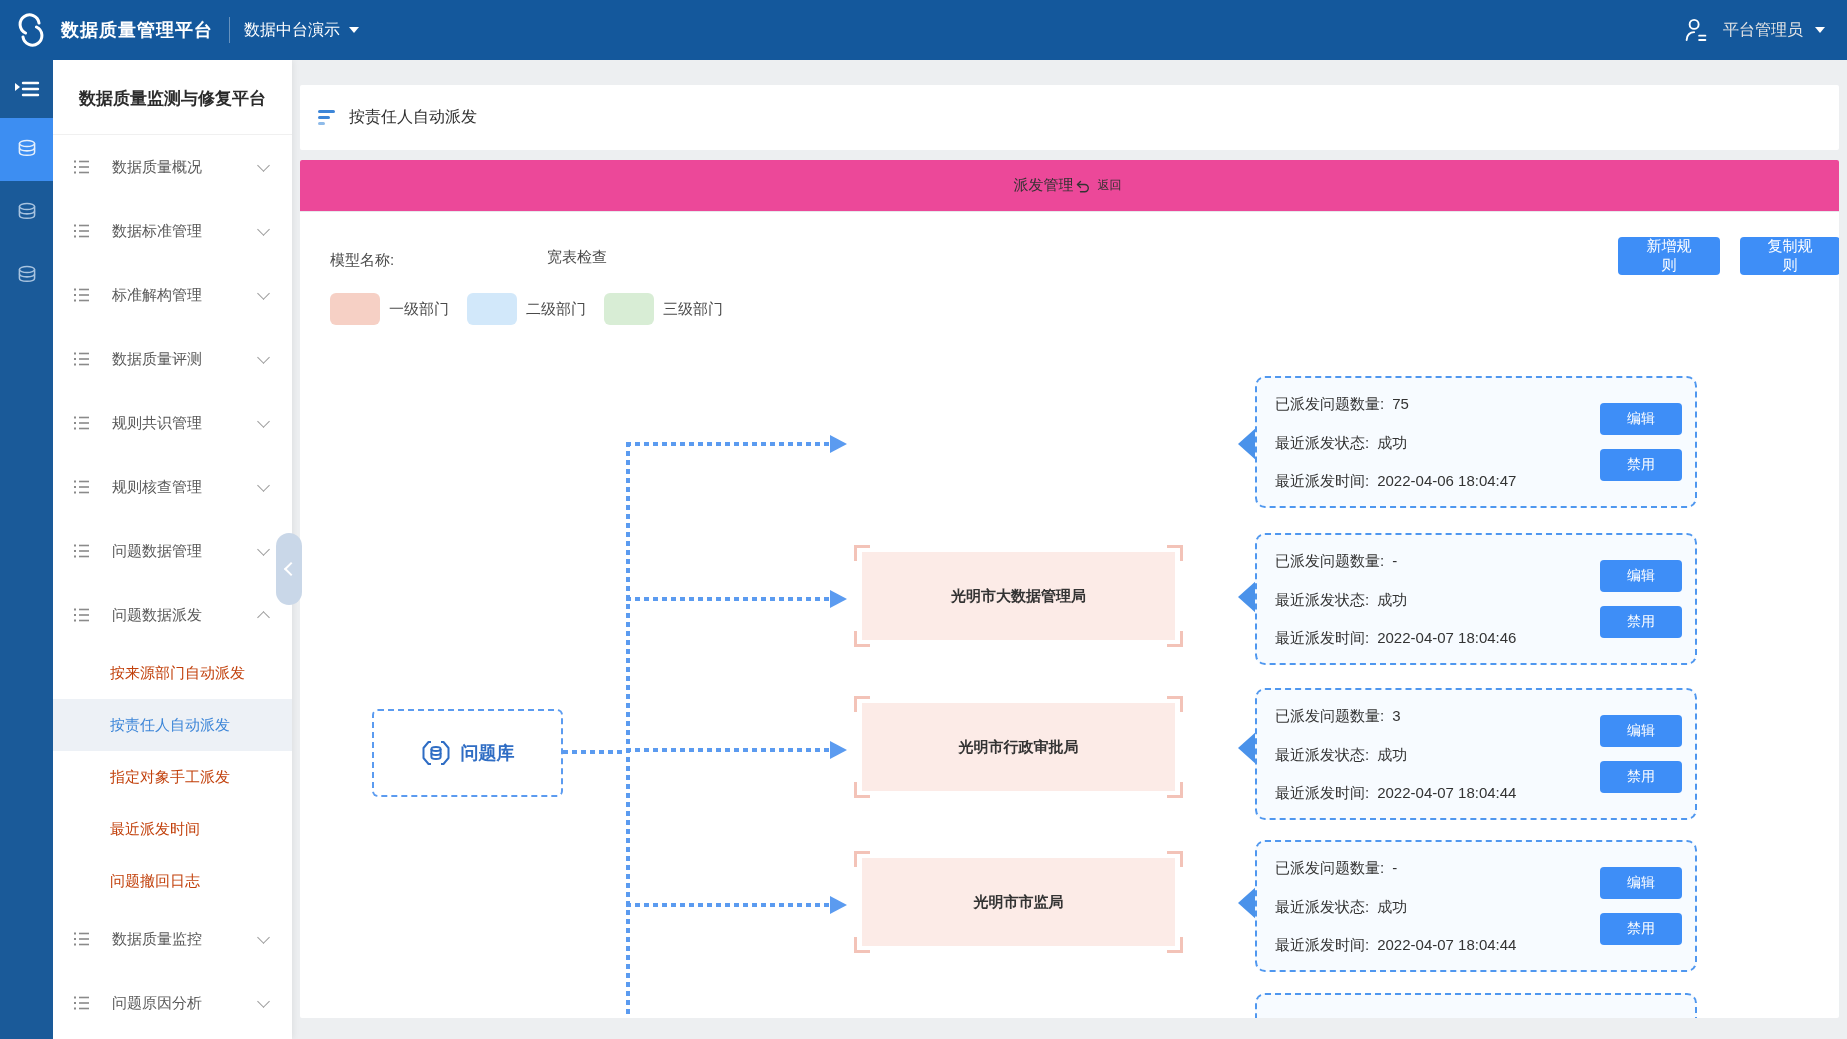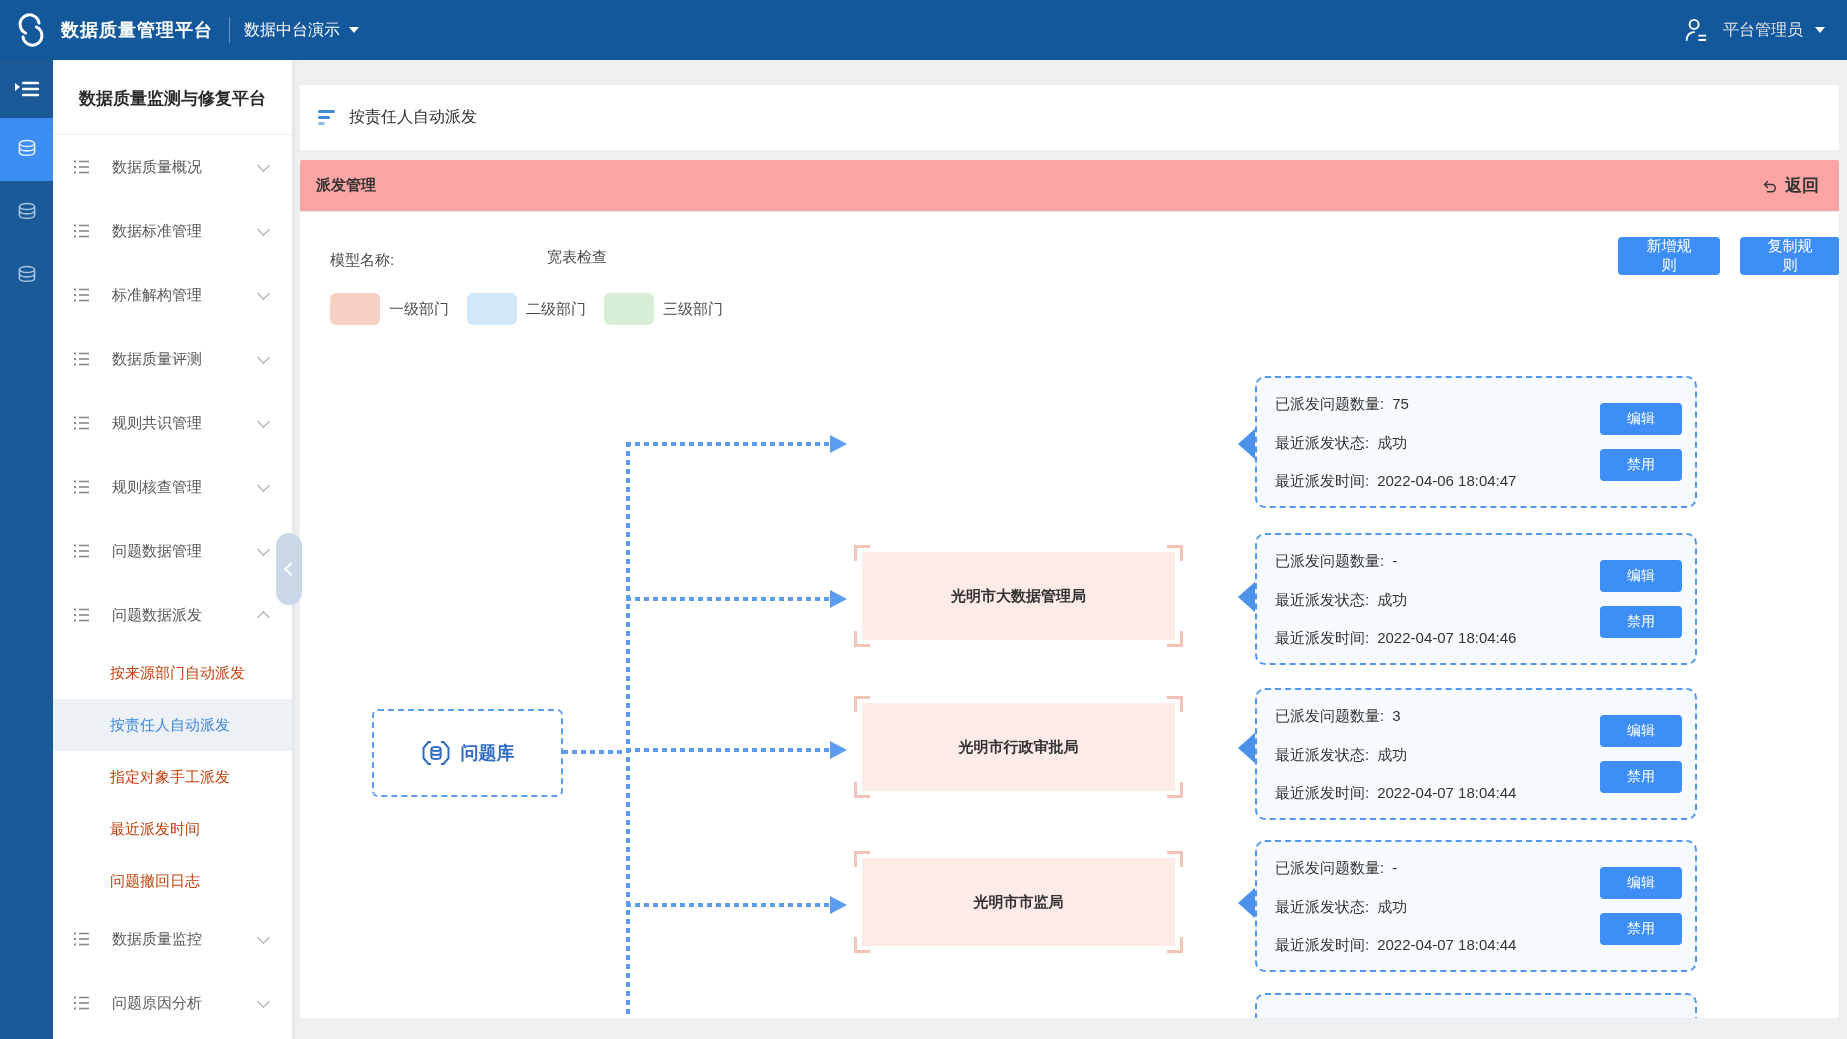--- a/index.html
+++ b/index.html
@@ -39,23 +39,23 @@
   
   .collapse-handle{position:absolute;left:276px;top:533px;width:26px;height:72px;background:#c9d7e8;border-radius:14px;z-index:25;display:flex;align-items:center;justify-content:center;cursor:pointer;}
   .collapse-handle .h-chev{width:10px;height:10px;border-left:2.4px solid #fff;border-bottom:2.4px solid #fff;transform:rotate(45deg);margin-left:4px;}
 
   
   .main{position:absolute;left:292px;top:60px;width:1555px;height:979px;background:#edeff1;}
   .crumb-card{position:absolute;left:8px;top:25px;width:1539px;height:65px;background:#fff;border-radius:2px;display:flex;align-items:center;padding-left:18px;}
   .crumb-title{font-size:16px;font-weight:500;color:#303030;margin-left:12px;}
 
   .panel{position:absolute;left:8px;top:100px;width:1539px;height:858px;background:#fff;border-radius:2px;overflow:hidden;}
-  .panel-header{height:52px;background:#fca5a5;border-bottom:1px solid #e7e9ec;display:flex;align-items:center;justify-content:space-between;padding:0 20px 0 16px;font-weight:bold;}
+  .panel-header{height:52px;background:#ec4899;border-bottom:1px solid #e7e9ec;display:flex;align-items:center;justify-content:center;padding:0 20px 0 16px;}
   .panel-title{font-size:15px;color:#333;}
-  .back-link{display:flex;align-items:center;font-size:17px;color:#333;cursor:pointer;}
+  .back-link{display:flex;align-items:center;font-size:12px;color:#333;cursor:pointer;}
   .back-link svg{margin-right:7px;}
 
   .model-row{position:absolute;left:30px;top:88px;height:24px;display:flex;align-items:center;font-size:15px;color:#4a4a4a;}
   .model-value{position:absolute;left:217px;top:0;white-space:nowrap;color:#4a4a4a;}
   .model-label{white-space:nowrap;}
   .btn{background:#3e8ef7;color:#fff;border:none;border-radius:4px;font-size:15px;height:38px;padding:0 22px;cursor:pointer;font-family:inherit;}
   .btn-add{position:absolute;top:77px;left:1318px;width:102px;}
   .btn-copy{position:absolute;top:77px;left:1440px;width:100px;}
 
   .legend{position:absolute;left:30px;top:133px;display:flex;align-items:center;}

